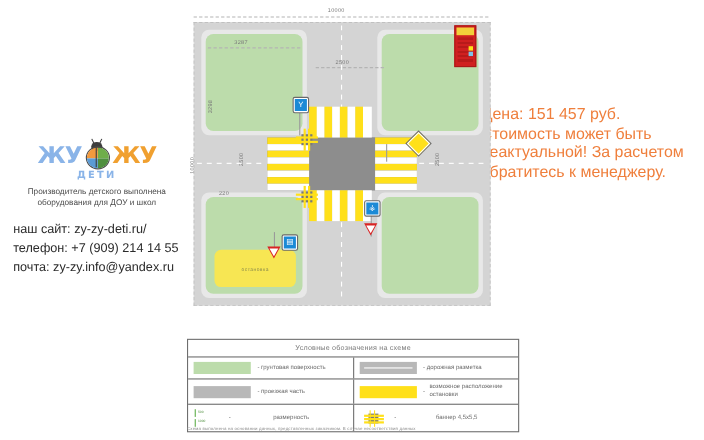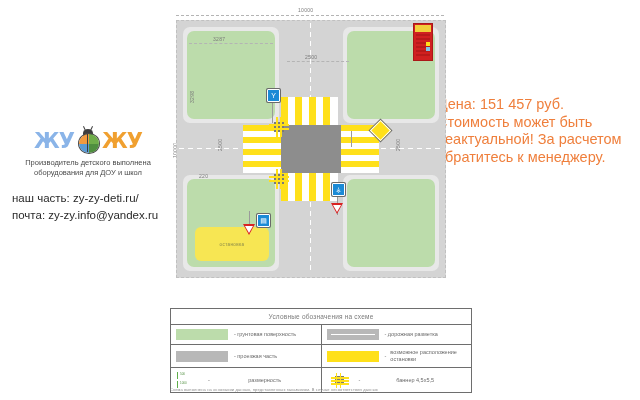--- a/index.html
+++ b/index.html
@@ -138,23 +138,25 @@
         <span class="bug-body">
           <span class="bq bq1"></span>
             <span class="bq bq2"></span>
           <span class="bq bq3"></span>
             <span class="bq bq4"></span>
         </span>
         <span class="bug-spine"></span>
       </span>
       <span class="logo-zhu right">ЖУ</span>
     </div>
+    <div class="logo-deti">ДЕТИ</div>
     <div class="brand-sub">Производитель детского выполнена оборудования для ДОУ и школ</div>
     <div class="contacts">
-      <div>наш часть: zy-zy-deti.ru/</div>
+      <div>наш сайт: zy-zy-deti.ru/</div>
+      <div>телефон: +7 (909) 214 14 55</div>
       <div>почта: zy-zy.info@yandex.ru</div>
     </div>
   </div>
 
   <div class="price">Цена: 151 457 руб. Стоимость может быть неактуальной! За расчетом обратитесь к менеджеру.</div>
 
   <div class="plan">
 
     <div class="dimline" style="left:6px;top:9px;width:268px;"></div>
     <div class="dimlabel" style="left:128px;top:1px;">10000</div>

